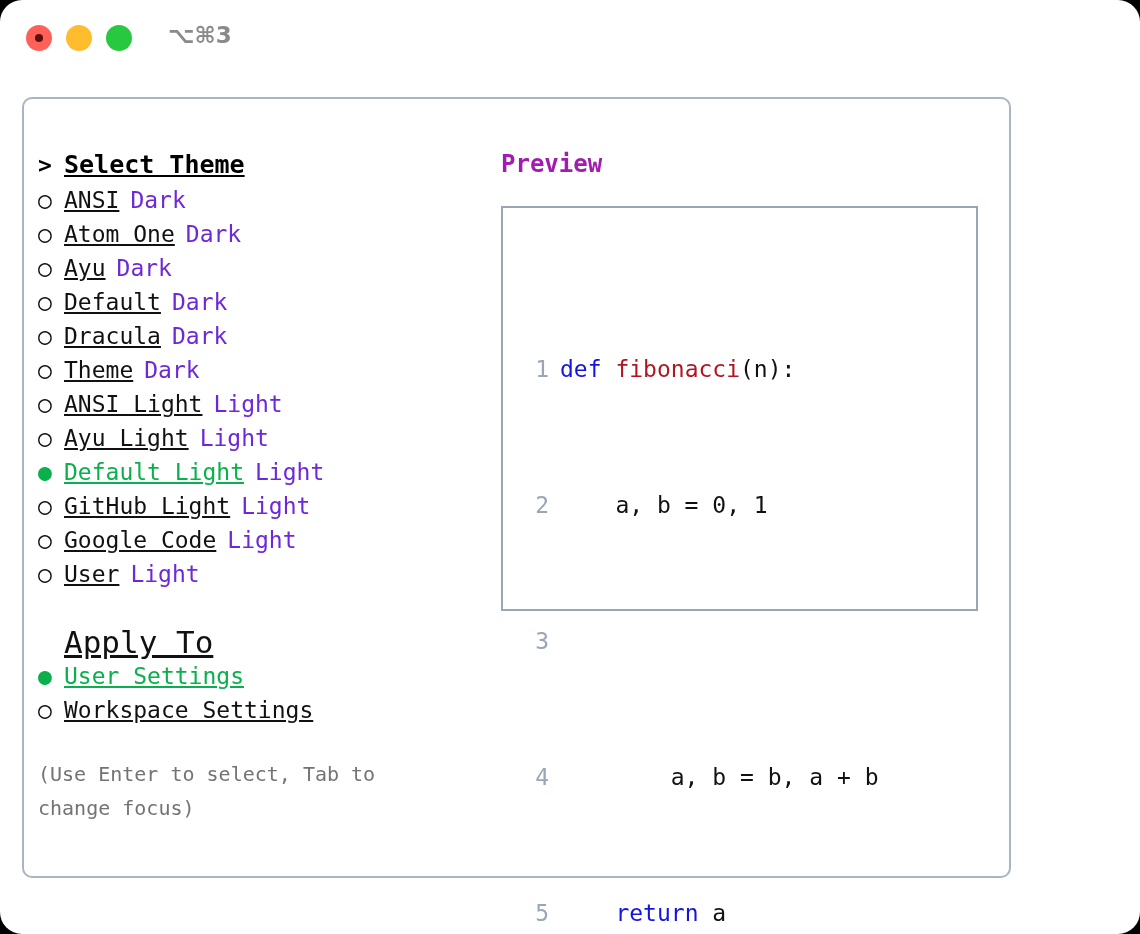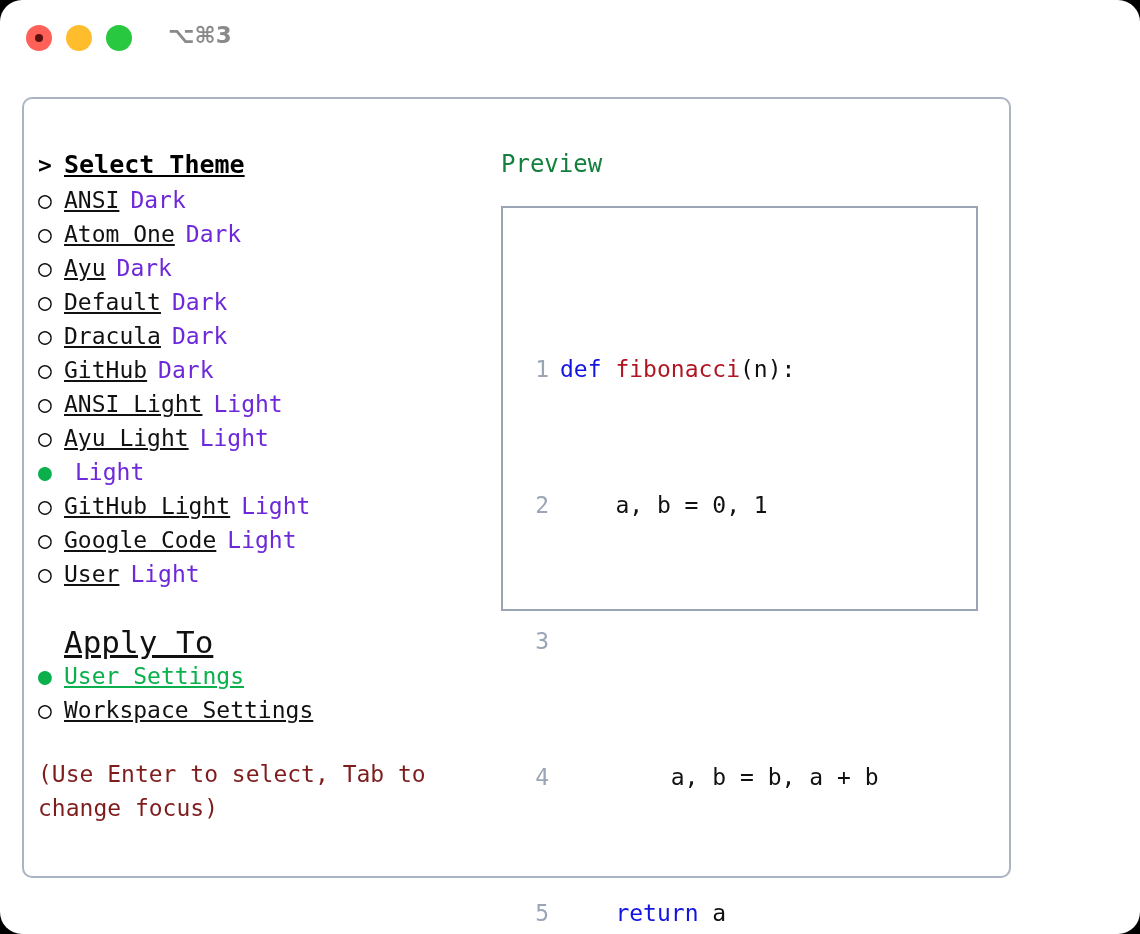--- a/index.html
+++ b/index.html
@@ -115,36 +115,36 @@
     height: 34px;
     line-height: 34px;
     font-size: 31px;
   }
   .subheader-row .label { color: #111111; }
   .spacer-34 { height: 34px; }
 
   .hint {
     margin-top: 30px;
     width: 418px;
-    font-size: 23px;
-    line-height: 34px;
-    color: #7f1d1d;
+    font-size: 20px;
+    line-height: 34px;
+    color: #737373;
   }
 
   
   .right-col {
     position: absolute;
     left: 477px;
     top: 48px;
     width: 500px;
   }
   .preview-title {
     font-size: 24px;
-    font-weight: normal;
-    color: #15803d;
+    font-weight: bold;
+    color: #a21caf;
     line-height: 34px;
   }
   .preview-box {
     margin-top: 25px;
     width: 477px;
     height: 405px;
     border: 2px solid #9aa6b6;
     box-sizing: border-box;
     background: #ffffff;
     position: relative;
@@ -219,38 +219,39 @@
       </div>
 
       <div class="row">
         <span class="marker">○</span>
         <span class="label">Dracula</span>
         <span class="suffix">Dark</span>
       </div>
 
       <div class="row">
         <span class="marker">○</span>
-        <span class="label">GitHub</span>
+        <span class="label">Theme</span>
         <span class="suffix">Dark</span>
       </div>
 
       <div class="row">
         <span class="marker">○</span>
         <span class="label">ANSI Light</span>
         <span class="suffix">Light</span>
       </div>
 
       <div class="row">
         <span class="marker">○</span>
         <span class="label">Ayu Light</span>
         <span class="suffix">Light</span>
       </div>
 
       <div class="row">
         <span class="marker filled">●</span>
+        <span class="label sel">Default Light</span>
         <span class="suffix">Light</span>
       </div>
 
       <div class="row">
         <span class="marker">○</span>
         <span class="label">GitHub Light</span>
         <span class="suffix">Light</span>
       </div>
 
       <div class="row">

